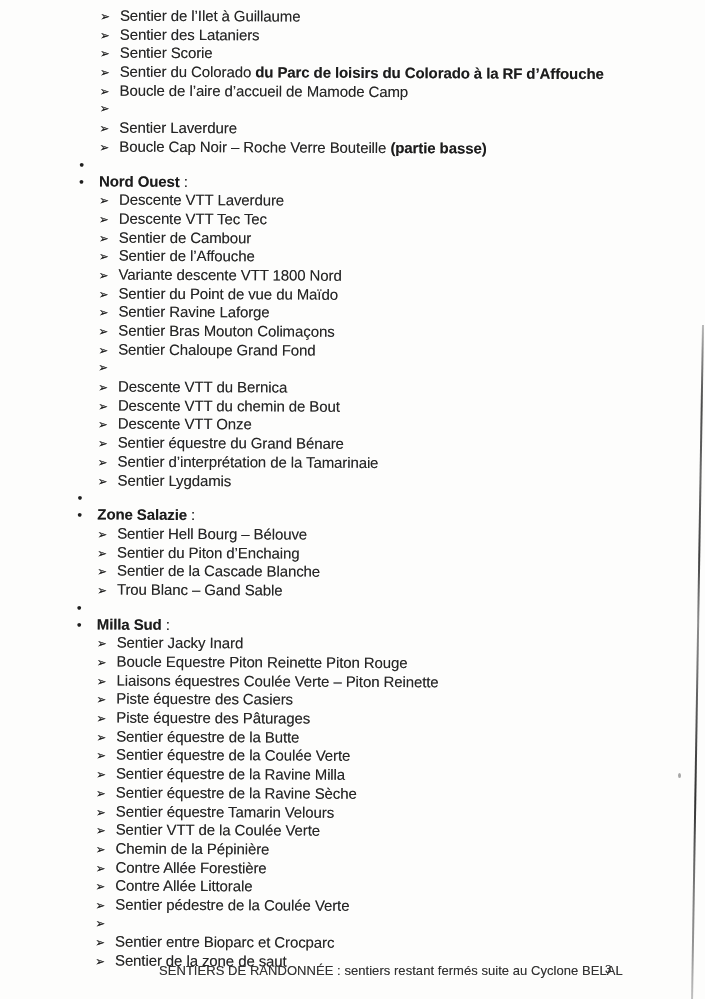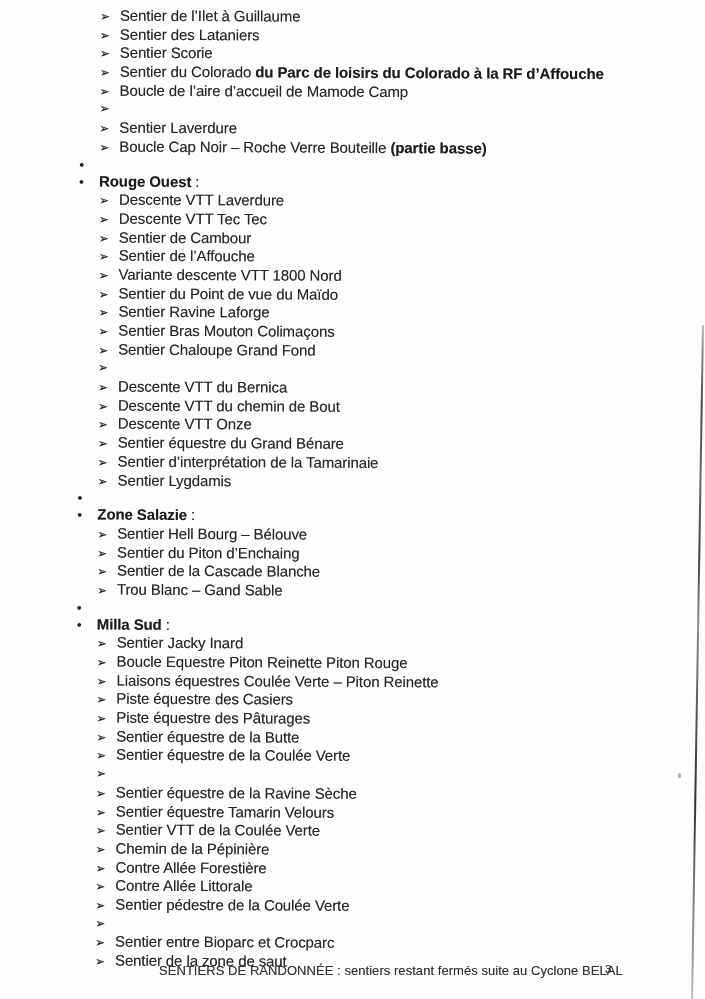--- a/index.html
+++ b/index.html
@@ -80,21 +80,21 @@
       </div>
       <div class="line item">
         <span class="arrow">➢</span>
         <span class="txt">Boucle Cap Noir – Roche Verre Bouteille <b>(partie basse)</b></span>
       </div>
       <div class="line empty">
         <span class="bullet">•</span>
       </div>
       <div class="line zone">
         <span class="bullet">•</span>
-        <span class="ztxt"><b>Rouge Ouest</b> :</span>
+        <span class="ztxt"><b>Nord Ouest</b> :</span>
       </div>
       <div class="line item">
         <span class="arrow">➢</span>
         <span class="txt">Descente VTT Laverdure</span>
       </div>
       <div class="line item">
         <span class="arrow">➢</span>
         <span class="txt">Descente VTT Tec Tec</span>
       </div>
       <div class="line item">
@@ -205,20 +205,21 @@
       <div class="line item">
         <span class="arrow">➢</span>
         <span class="txt">Sentier équestre de la Butte</span>
       </div>
       <div class="line item">
         <span class="arrow">➢</span>
         <span class="txt">Sentier équestre de la Coulée Verte</span>
       </div>
       <div class="line item">
         <span class="arrow">➢</span>
+        <span class="txt">Sentier équestre de la Ravine Milla</span>
       </div>
       <div class="line item">
         <span class="arrow">➢</span>
         <span class="txt">Sentier équestre de la Ravine Sèche</span>
       </div>
       <div class="line item">
         <span class="arrow">➢</span>
         <span class="txt">Sentier équestre Tamarin Velours</span>
       </div>
       <div class="line item">

